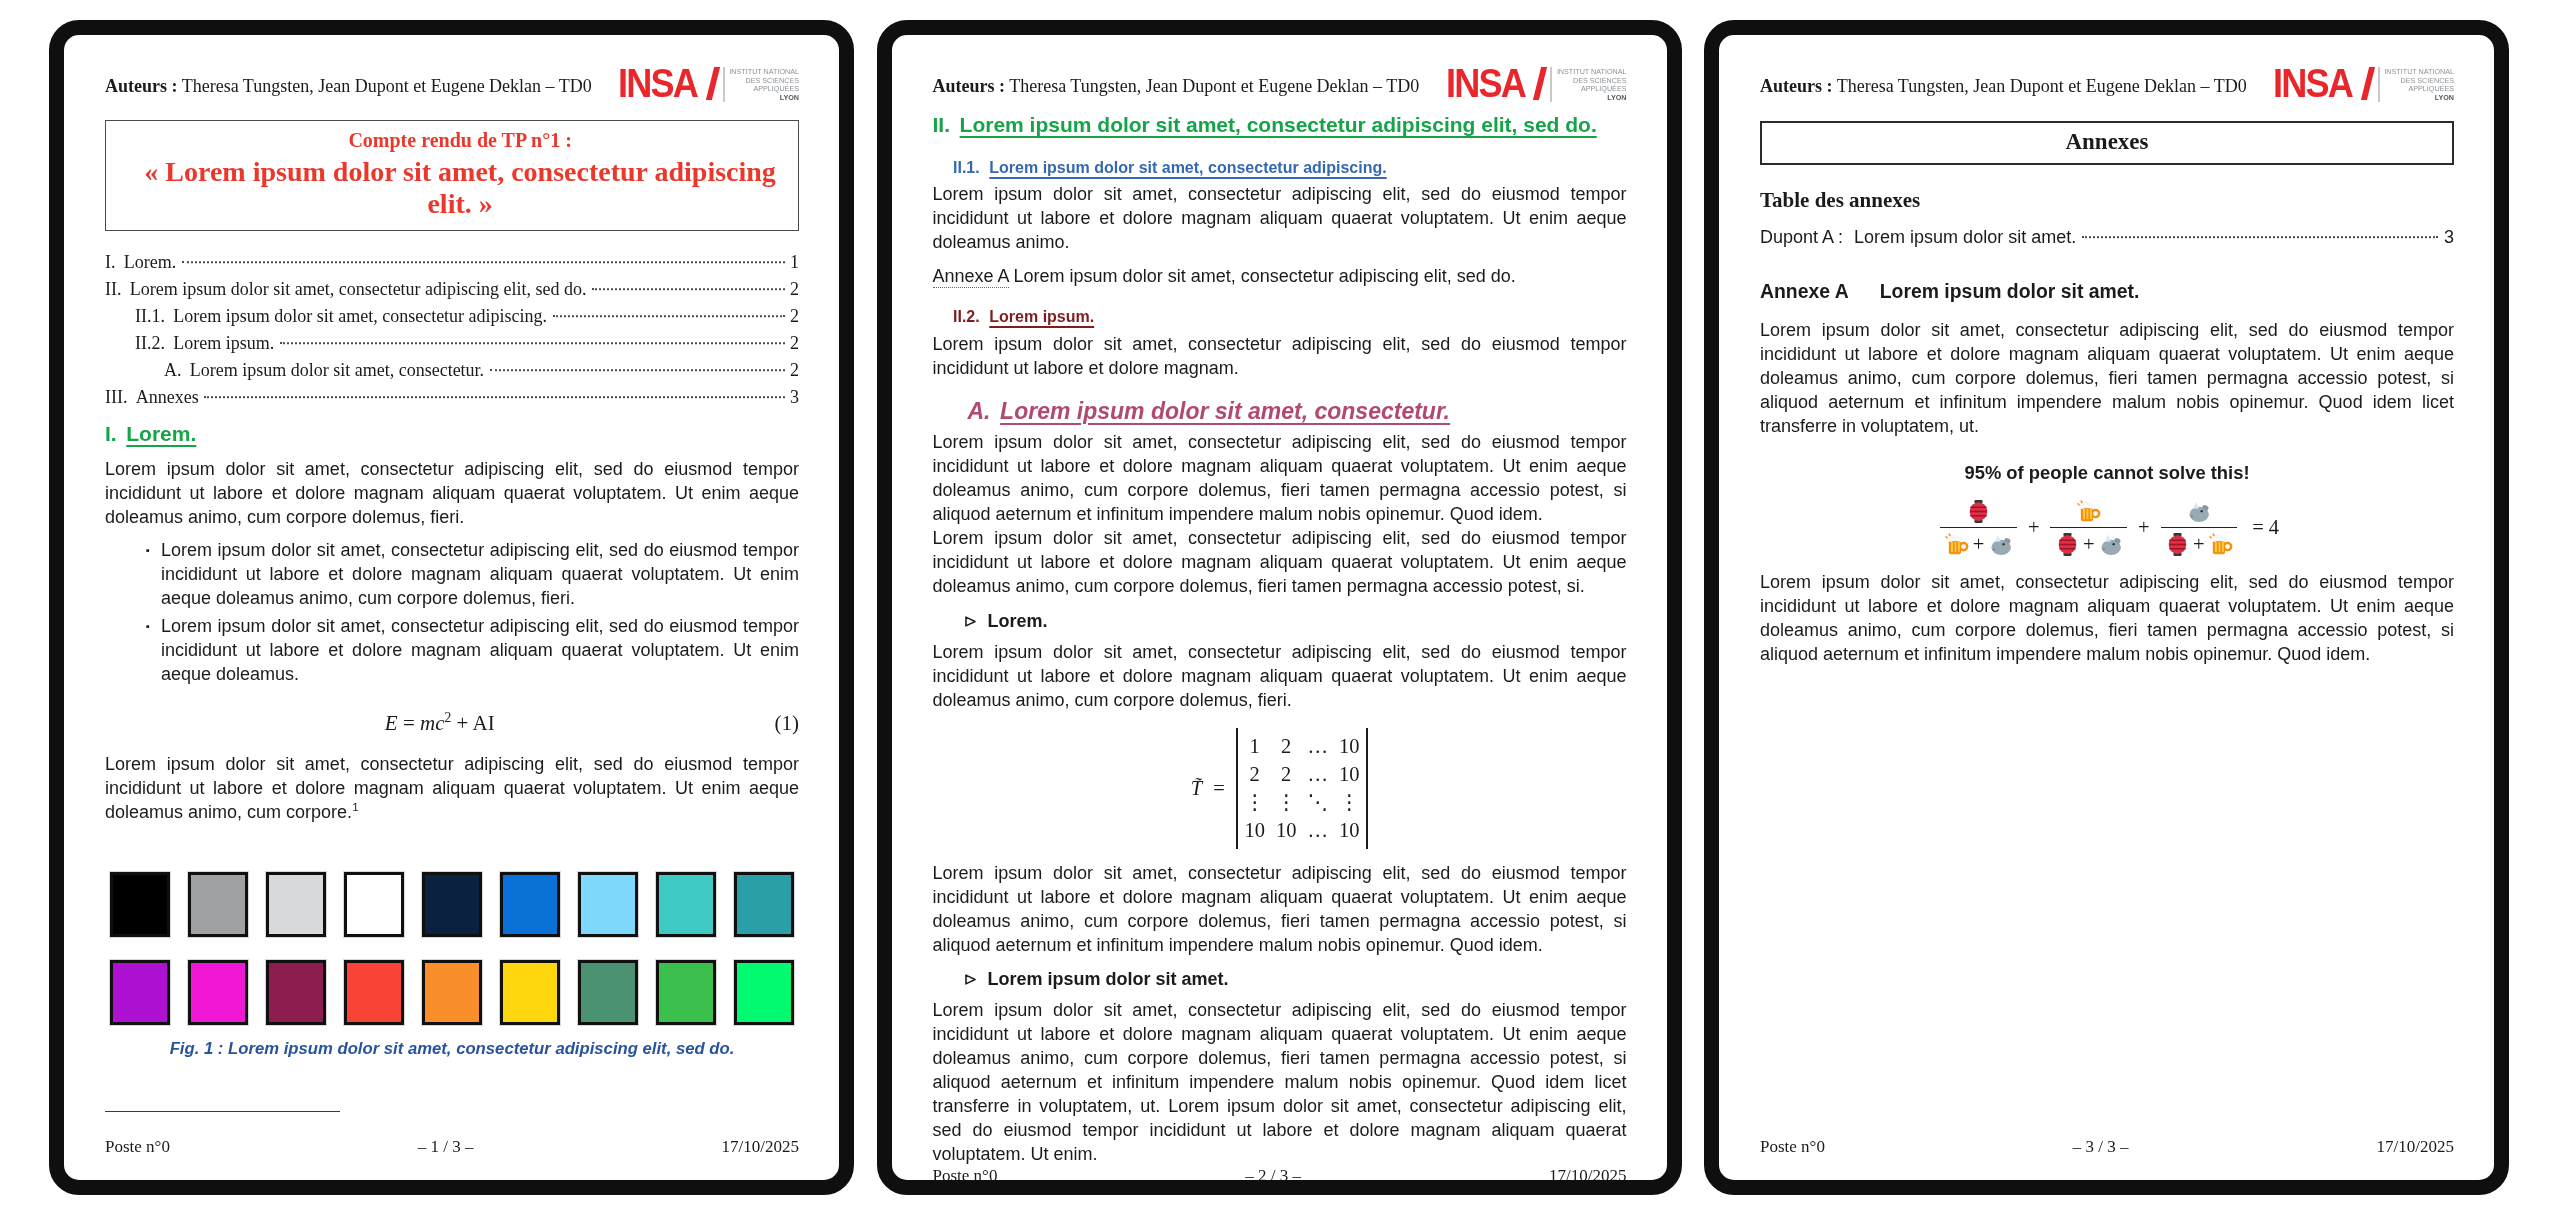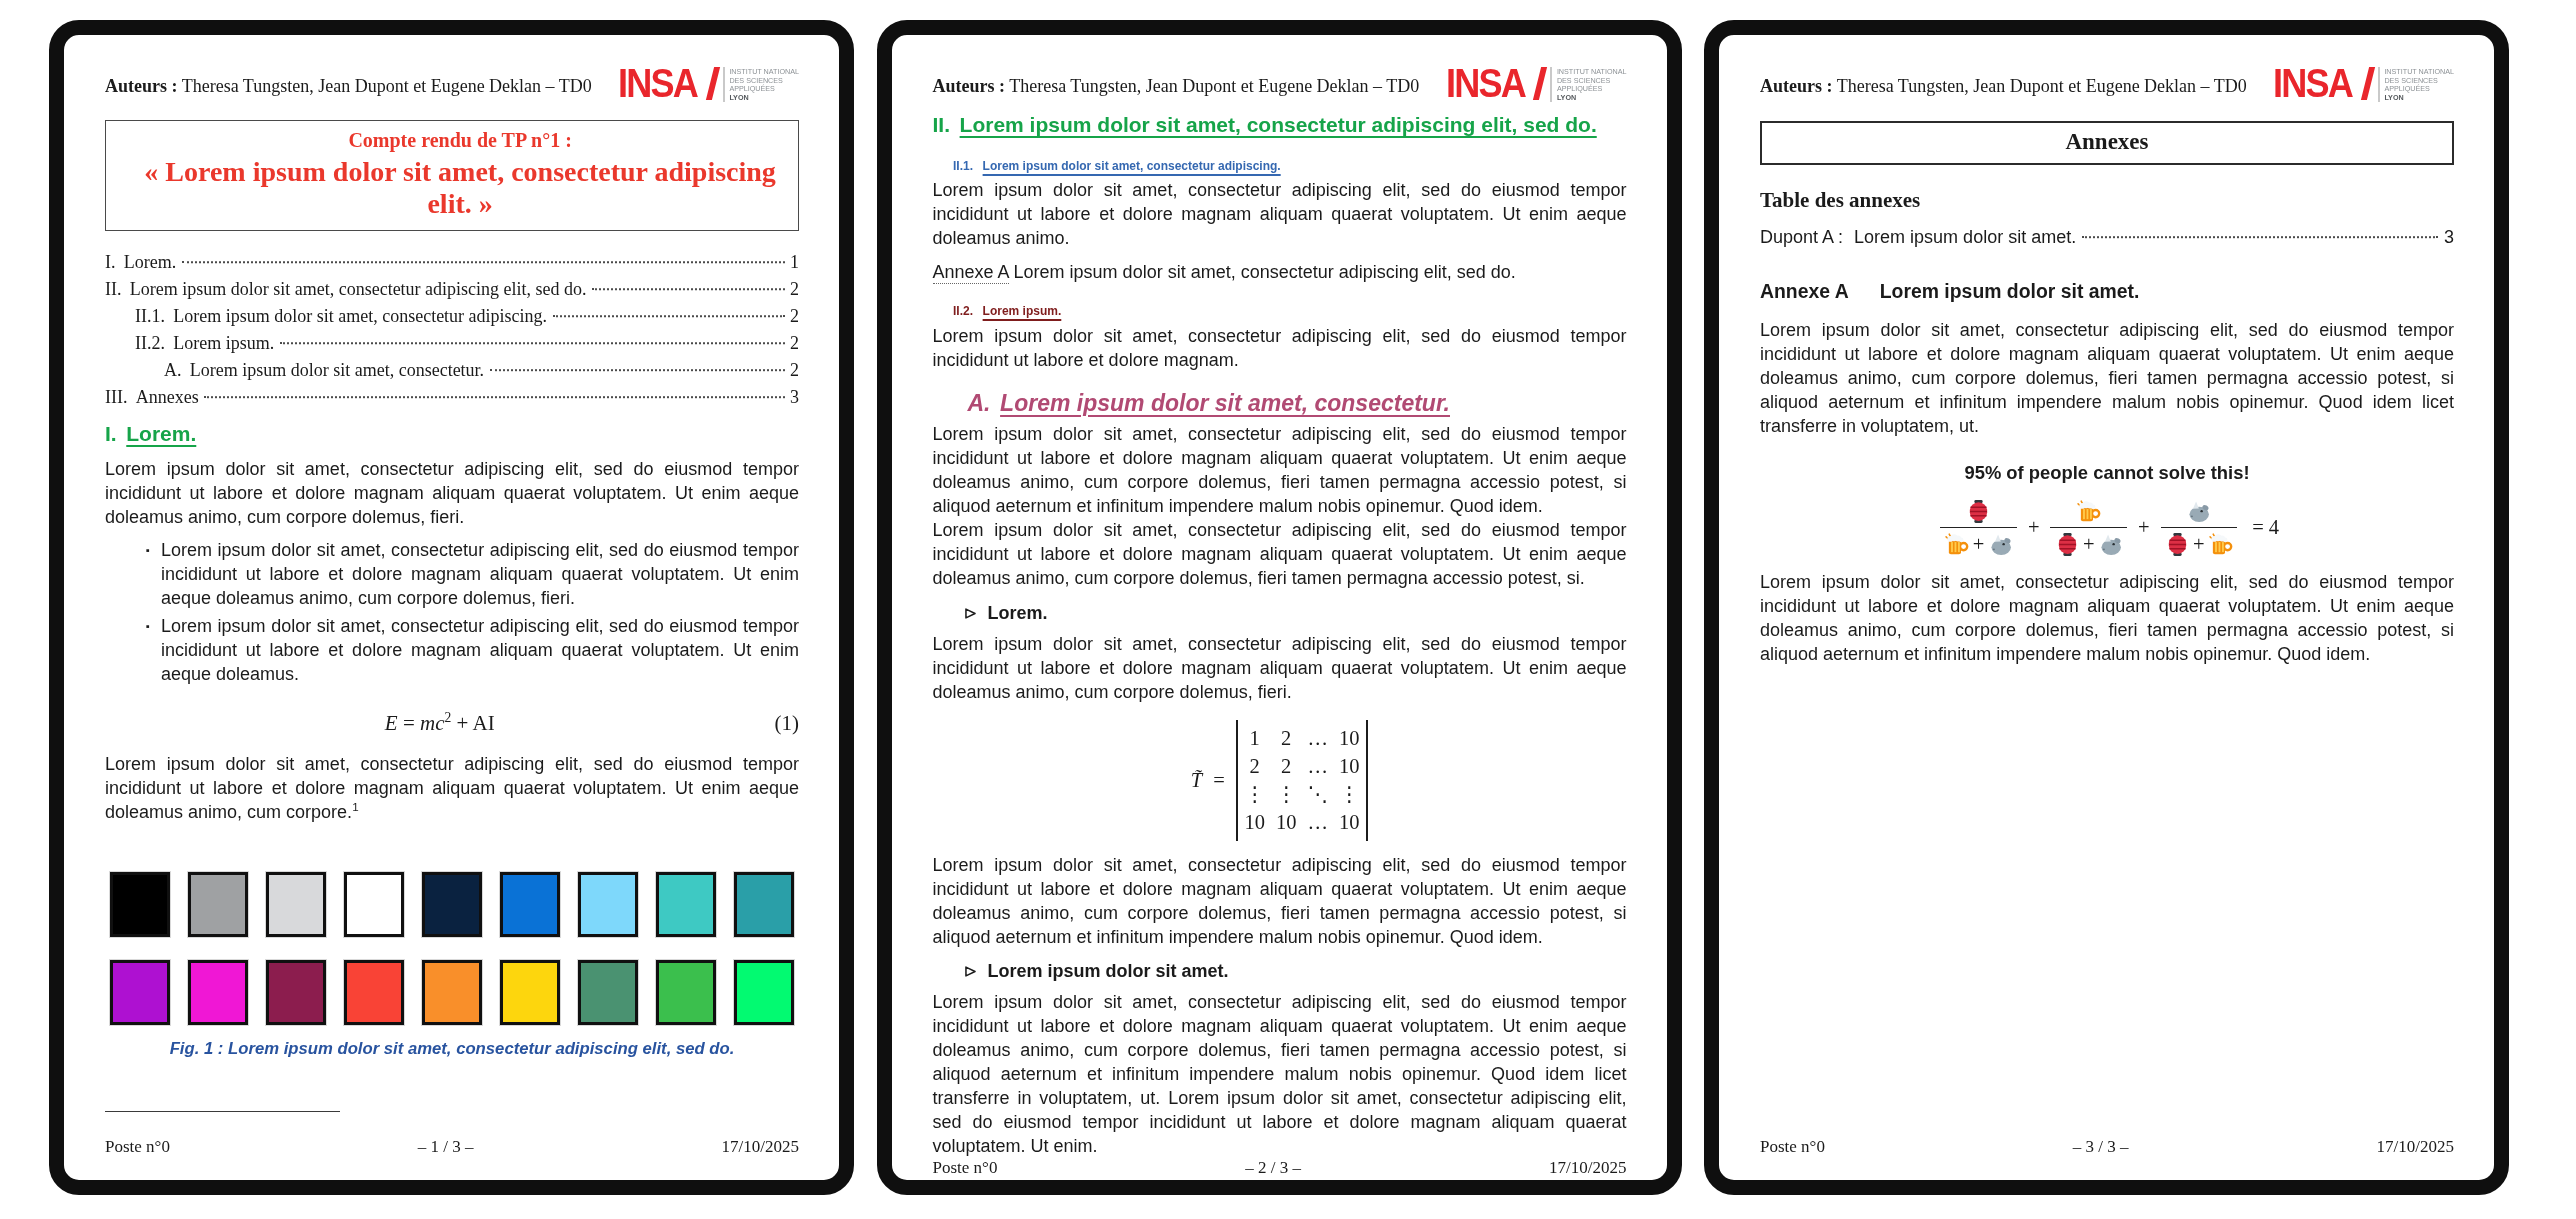--- a/index.html
+++ b/index.html
@@ -5,21 +5,21 @@
   html,body{margin:0;padding:0;background:#ffffff;}
   body{width:2576px;height:1219px;overflow:hidden;font-family:"Liberation Sans","DejaVu Sans",sans-serif;color:#1b1b1b;}
   .canvas{display:flex;gap:22.5px;padding:20px 0 0 49px;}
   .page-frame{width:805px;height:1175px;background:#fff;border:15px solid #0f0f0f;border-radius:30px;box-sizing:border-box;overflow:hidden;flex:0 0 auto;}
   .page{height:100%;box-sizing:border-box;padding:31px 40px 23px 41px;display:flex;flex-direction:column;}
 
   
   .doc-header{display:flex;justify-content:space-between;align-items:flex-start;}
   .authors{font-family:"Liberation Serif","DejaVu Serif",serif;font-size:18px;padding-top:9.6px;}
   .authors b{font-weight:bold;}
-  .logo{display:flex;align-items:flex-start;}
+  .logo{display:flex;align-items:flex-start;text-align:right;}
   .logo-acronym{font-weight:bold;font-size:41px;line-height:35px;letter-spacing:-2px;transform:scaleX(.88);transform-origin:left;}
   .logo-slash{width:6.1px;height:33px;background:#e9262c;transform:skewX(-14deg);margin:1.4px 4.1px 0 1.4px;}
   .logo-divider{width:2px;height:35px;background:#c9c9c9;margin:0.7px 4.8px 0 2.7px;}
   .logo-text{font-size:7.2px;line-height:8.5px;color:#8d9296;padding-top:2px;}
   .logo-text .lyon{font-weight:bold;color:#55595d;}
 
   
   .title-box{border:1.4px solid #4a4a4a;margin-top:18px;padding:8.2px 6.8px 9.6px;text-align:center;font-family:"Liberation Serif","DejaVu Serif",serif;font-weight:bold;}
   .title-line1{font-size:20px;}
   .title-line2{font-size:28px;margin-top:4.1px;}
@@ -30,21 +30,21 @@
   .toc-row .num{margin-right:8.2px;}
   .ind2{margin-left:30px;}
   .ind3{margin-left:59px;}
   .leader{flex:1;border-bottom:2px dotted #4a4a4a;margin:0 5.5px;transform:translateY(-4.8px);}
   .a-toc{display:flex;align-items:baseline;font-size:18px;line-height:26px;margin-top:4.1px;}
   .a-toc .lbl{margin-right:11px;}
 
   
   .h1{font-size:21px;font-weight:bold;margin:19px 0 5.5px;}
   .h1.first{margin-top:11px;}
-  .h2{font-size:12px;font-weight:bold;margin:16.4px 0 5.5px 20.5px;}
+  .h2{font-size:16px;font-weight:bold;margin:16.4px 0 5.5px 20.5px;}
   .h3{font-size:23px;font-weight:bold;margin:18px 0 5.5px 35px;font-style:italic;}
   .h1 .num,.h2 .num,.h3 .num{margin-right:9.6px;}
   .h1 .t,.h2 .t,.h3 .t{text-decoration:underline;text-decoration-thickness:1.7px;text-underline-offset:4.1px;}
 
   
   .p{font-size:18px;line-height:24px;text-align:justify;margin:5.5px 0;}
   .p.tight{margin:0;}
   .bullets{margin:4.1px 0 2.7px;}
   .bullet-item{display:flex;margin:0 0 3.4px 41px;}
   .bullet-item .mark{font-size:11px;line-height:24px;margin-right:11px;}

